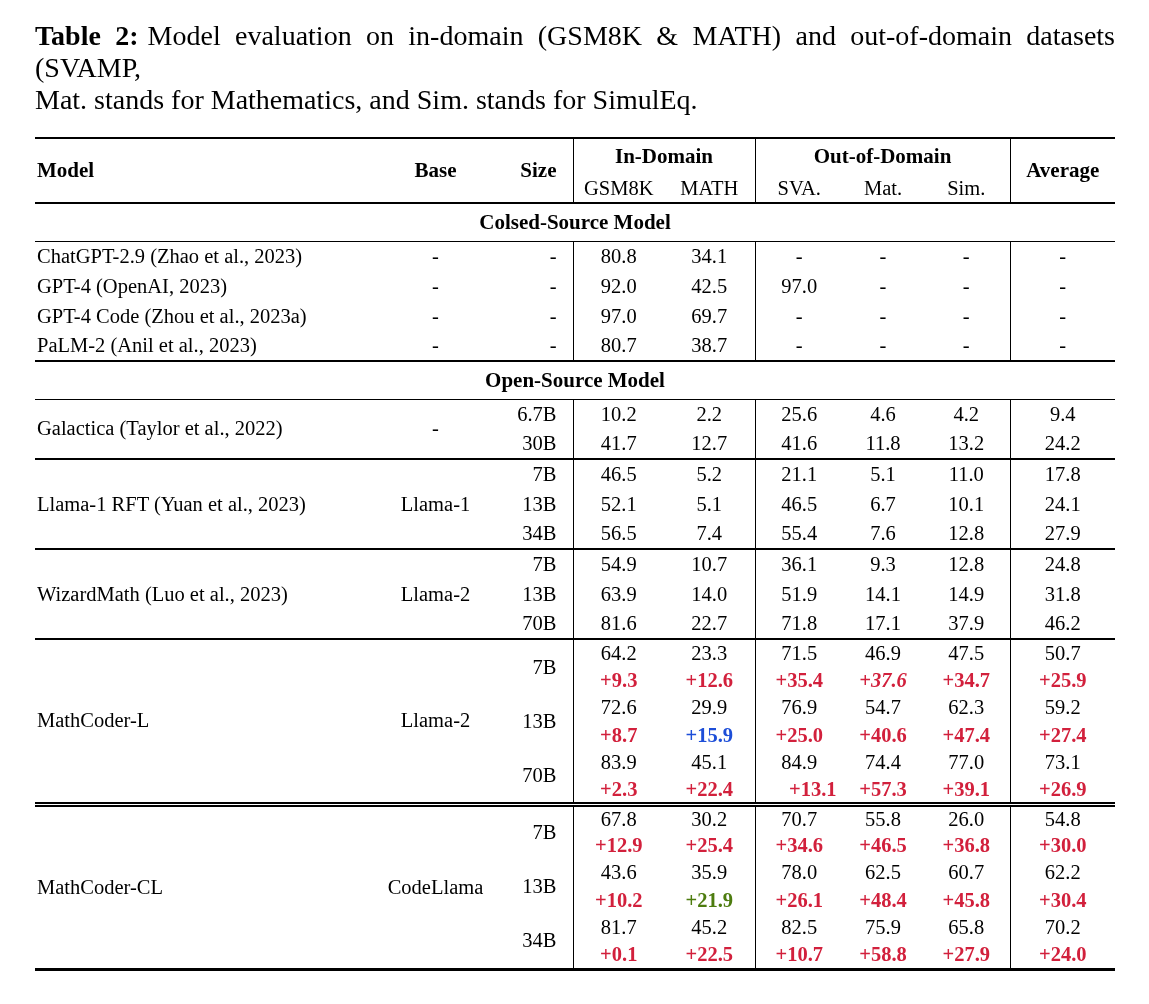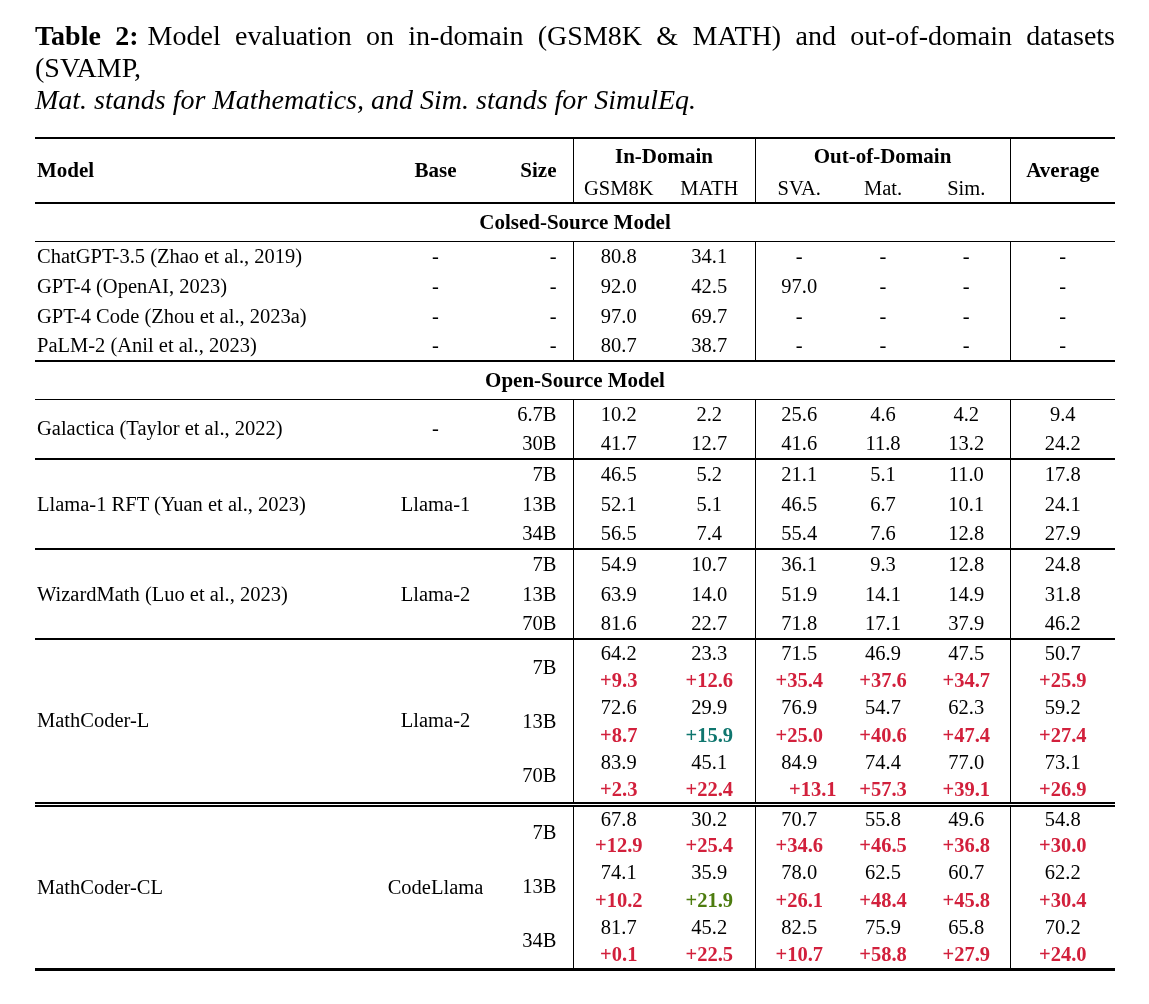--- a/index.html
+++ b/index.html
@@ -1,20 +1,20 @@
 <!DOCTYPE html>
 <html><head>
 <meta charset="utf-8">
 <style>
   html,body{margin:0;padding:0;background:#fff;}
   body{width:1149px;height:1004px;overflow:hidden;
        font-family:"Liberation Serif","DejaVu Serif",serif;color:#000;}
   .caption{width:1080px;margin:20px 34px 0 35px;font-size:28px;line-height:32px;}
   .cap-line{text-align:justify;text-align-last:justify;}
-  .cap-line.last{text-align:center;text-align-last:left;font-style:italic;}
+  .cap-line.last{text-align:center;text-align-last:left;}
   .cap-label{font-weight:bold;margin-right:9px;}
   .plus{font-weight:normal;}
   table.results{border-collapse:collapse;table-layout:fixed;width:1080px;
                 margin:21px 0 0 35px;border-top:2px solid #000;border-bottom:3px solid #000;
                 font-size:20.5px;}
   th,td{padding:0;white-space:nowrap;overflow:visible;}
   thead th{font-weight:bold;font-size:21px;vertical-align:middle;text-align:center;}
   tr.h1{height:36px;}
   tr.h2{height:29px;}
   tr.h2 th{font-weight:normal;font-size:20.5px;border-bottom:2px solid #000;}
@@ -70,21 +70,21 @@
       <th class="bl">SVA.</th>
       <th>Mat.</th>
       <th>Sim.</th>
     </tr>
   </thead>
   <tbody>
       <tr class="section-row">
         <td class="section-label" colspan="9">Colsed-Source Model</td>
       </tr>
       <tr class="data-row">
-        <td class="model-cell" rowspan="1">ChatGPT-3.5 (Zhao et al., 2019)</td>
+        <td class="model-cell" rowspan="1">ChatGPT-2.9 (Zhao et al., 2023)</td>
         <td class="base-cell" rowspan="1">-</td>
         <td class="size-cell">-</td>
         <td class="val-cell bl">80.8</td>
         <td class="val-cell">34.1</td>
         <td class="val-cell bl">-</td>
         <td class="val-cell">-</td>
         <td class="val-cell">-</td>
         <td class="val-cell bl">-</td>
       </tr>
       <tr class="data-row">
@@ -209,36 +209,36 @@
         <td class="val-cell">23.3</td>
         <td class="val-cell bl">71.5</td>
         <td class="val-cell">46.9</td>
         <td class="val-cell">47.5</td>
         <td class="val-cell bl">50.7</td>
       </tr>
       <tr class="data-row compact delta-row">
         <td class="delta-cell bl" style="color: rgb(210, 32, 60);">+9.3</td>
         <td class="delta-cell" style="color: rgb(210, 32, 60);">+12.6</td>
         <td class="delta-cell bl" style="color: rgb(210, 32, 60);">+35.4</td>
-        <td class="delta-cell" style="color: rgb(210, 32, 60);">+37.6</td>
+        <td class="delta-cell" style="color: rgb(210, 32, 60); font-style: italic;">+37.6</td>
         <td class="delta-cell" style="color: rgb(210, 32, 60);">+34.7</td>
         <td class="delta-cell bl" style="color: rgb(210, 32, 60);">+25.9</td>
       </tr>
       <tr class="data-row compact">
         <td class="size-cell" rowspan="2">13B</td>
         <td class="val-cell bl">72.6</td>
         <td class="val-cell">29.9</td>
         <td class="val-cell bl">76.9</td>
         <td class="val-cell">54.7</td>
         <td class="val-cell">62.3</td>
         <td class="val-cell bl">59.2</td>
       </tr>
       <tr class="data-row compact delta-row">
         <td class="delta-cell bl" style="color: rgb(210, 32, 60);">+8.7</td>
-        <td class="delta-cell" style="color: #0f766e;">+15.9</td>
+        <td class="delta-cell" style="color: #1d4ed8;">+15.9</td>
         <td class="delta-cell bl" style="color: rgb(210, 32, 60);">+25.0</td>
         <td class="delta-cell" style="color: rgb(210, 32, 60);">+40.6</td>
         <td class="delta-cell" style="color: rgb(210, 32, 60);">+47.4</td>
         <td class="delta-cell bl" style="color: rgb(210, 32, 60);">+27.4</td>
       </tr>
       <tr class="data-row compact">
         <td class="size-cell" rowspan="2">70B</td>
         <td class="val-cell bl">83.9</td>
         <td class="val-cell">45.1</td>
         <td class="val-cell bl">84.9</td>
@@ -255,34 +255,34 @@
         <td class="delta-cell bl" style="color: rgb(210, 32, 60);">+26.9</td>
       </tr>
       <tr class="data-row compact g-double">
         <td class="model-cell" rowspan="6">MathCoder-CL</td>
         <td class="base-cell" rowspan="6">CodeLlama</td>
         <td class="size-cell" rowspan="2">7B</td>
         <td class="val-cell bl">67.8</td>
         <td class="val-cell">30.2</td>
         <td class="val-cell bl">70.7</td>
         <td class="val-cell">55.8</td>
-        <td class="val-cell">49.6</td>
+        <td class="val-cell">26.0</td>
         <td class="val-cell bl">54.8</td>
       </tr>
       <tr class="data-row compact delta-row">
         <td class="delta-cell bl" style="color: rgb(210, 32, 60);">+12.9</td>
         <td class="delta-cell" style="color: rgb(210, 32, 60);">+25.4</td>
         <td class="delta-cell bl" style="color: rgb(210, 32, 60);">+34.6</td>
         <td class="delta-cell" style="color: rgb(210, 32, 60);">+46.5</td>
         <td class="delta-cell" style="color: rgb(210, 32, 60);">+36.8</td>
         <td class="delta-cell bl" style="color: rgb(210, 32, 60);">+30.0</td>
       </tr>
       <tr class="data-row compact">
         <td class="size-cell" rowspan="2">13B</td>
-        <td class="val-cell bl">74.1</td>
+        <td class="val-cell bl">43.6</td>
         <td class="val-cell">35.9</td>
         <td class="val-cell bl">78.0</td>
         <td class="val-cell">62.5</td>
         <td class="val-cell">60.7</td>
         <td class="val-cell bl">62.2</td>
       </tr>
       <tr class="data-row compact delta-row">
         <td class="delta-cell bl" style="color: rgb(210, 32, 60);">+10.2</td>
         <td class="delta-cell" style="color: #4d7c0f;">+21.9</td>
         <td class="delta-cell bl" style="color: rgb(210, 32, 60);">+26.1</td>

